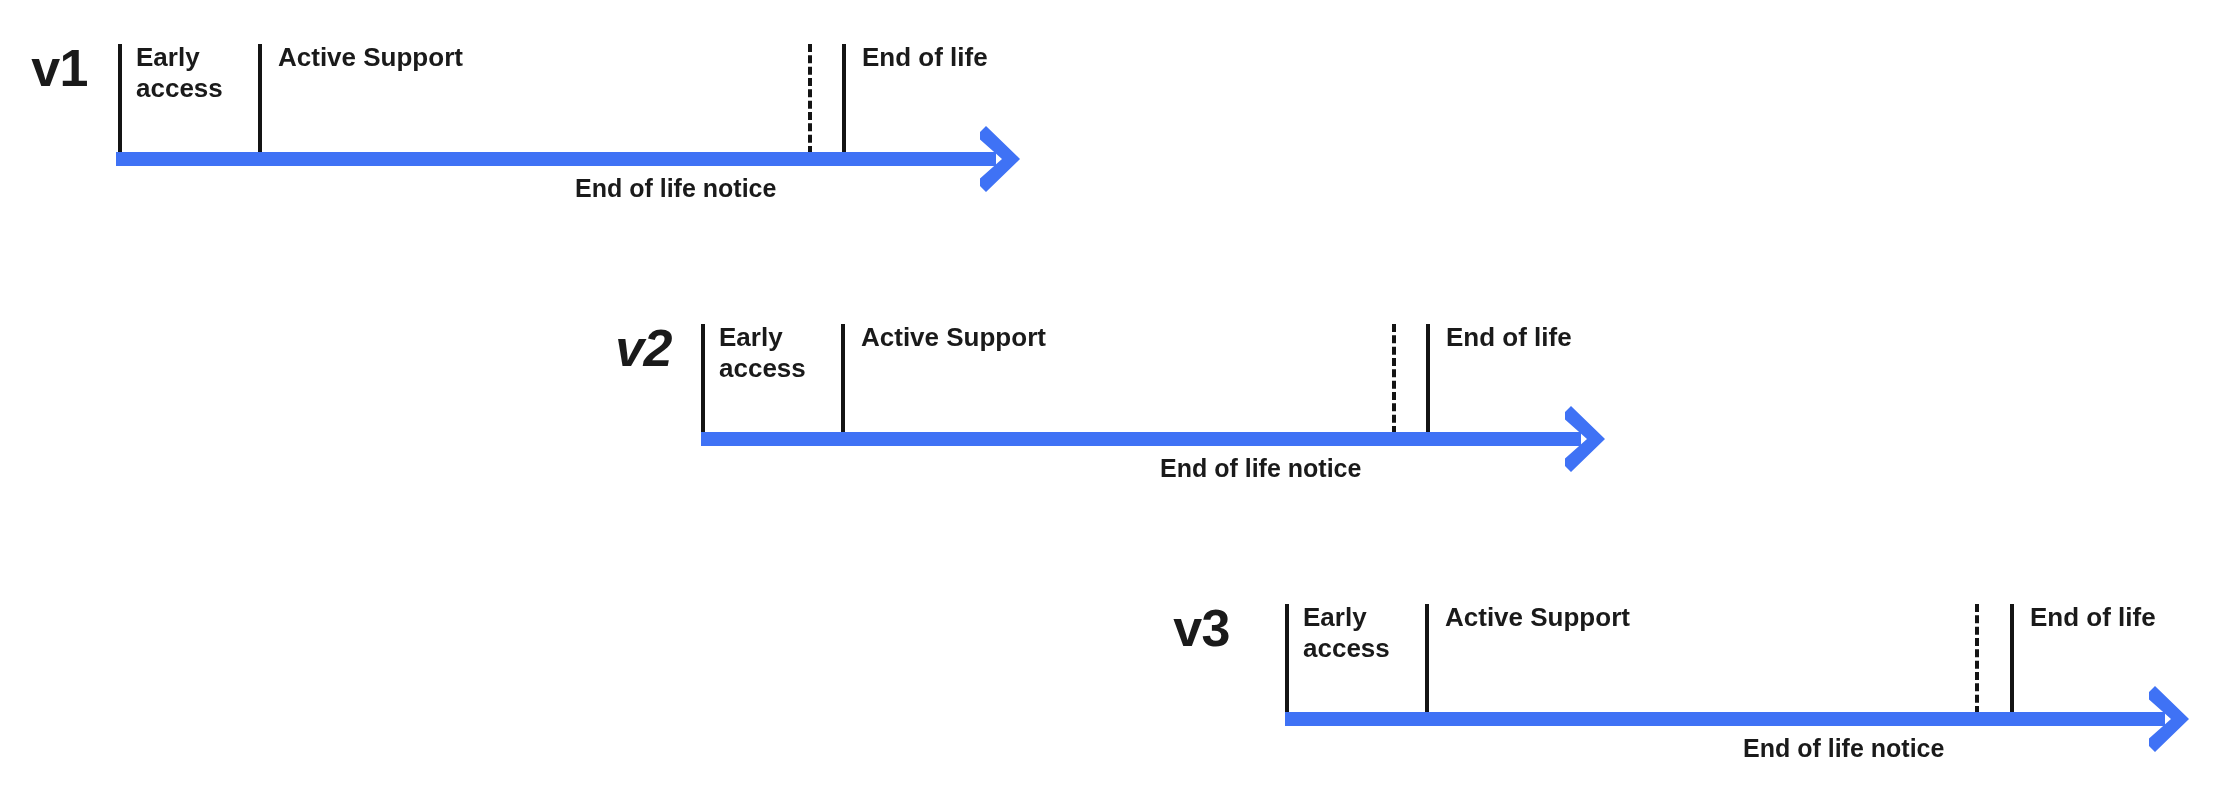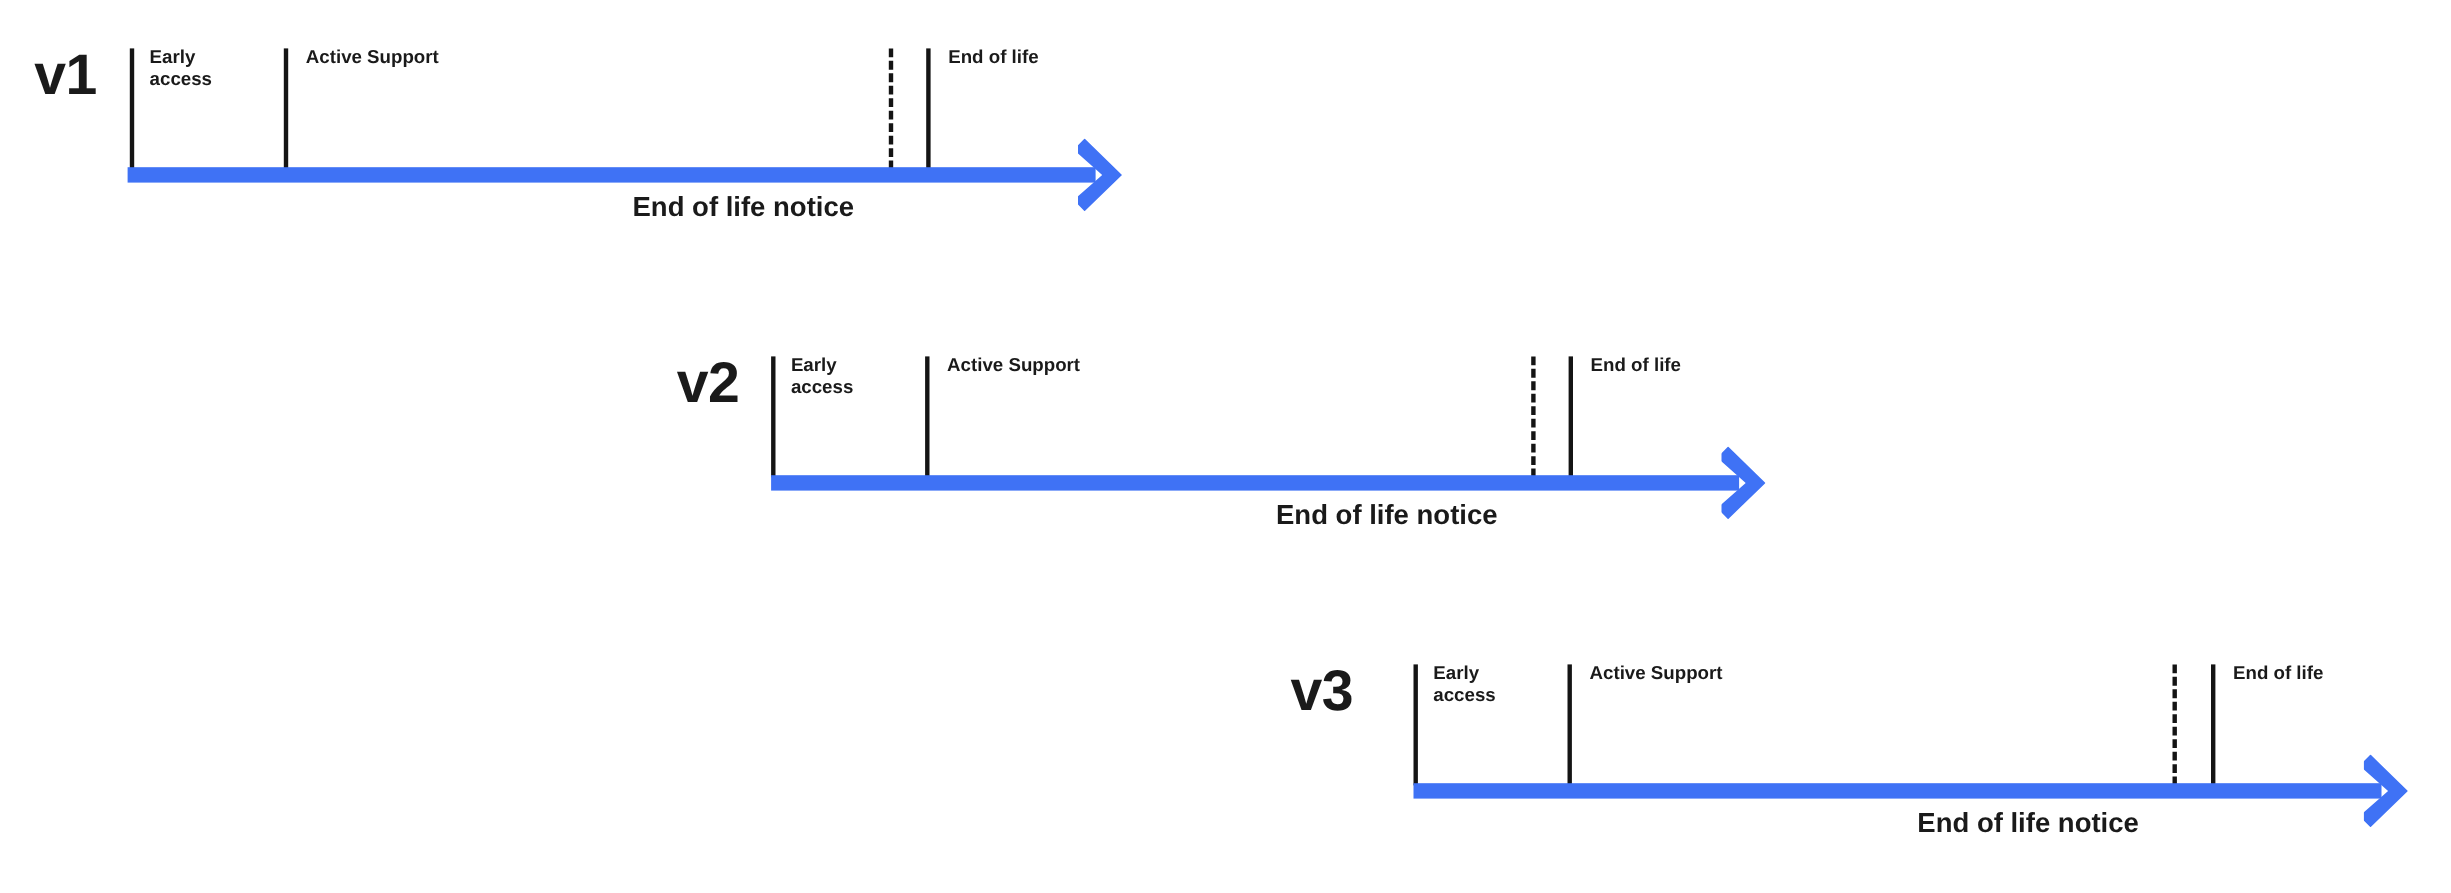--- a/index.html
+++ b/index.html
@@ -52,21 +52,21 @@
   }
   .phase-tick.dashed {
     width: 0;
     background: none;
     border-left: 4px dashed #141414;
   }
 
   
   .phase-label {
     position: absolute;
-    font-size: 17px;
+    font-size: 26px;
     font-weight: 700;
     color: #1a1a1a;
     line-height: 1.18;
     white-space: pre-line;
   }
 
   
   .timeline-bar {
     position: absolute;
     height: 14px;
@@ -105,21 +105,21 @@
       <div class="phase-label" style="left: 862px; top: 42px; color: rgb(26, 26, 26);">End of life</div>
       <div class="timeline-bar" style="left: 116px; top: 152px; width: 880px; height: 14px; background: rgb(63, 114, 245);"></div>
       <div class="timeline-arrow" style="left: 980px; top: 126px;">
         <svg width="40" height="66" viewBox="0 0 40 66">
           <path d="M6 0 L40 33 L6 66 L-4 56 L22 33 L-4 10 Z" fill="#3f72f5"></path>
         </svg>
       </div>
       <div class="bar-caption" style="left: 575px; top: 176px; color: rgb(26, 26, 26);">End of life notice</div>
     </div>
     <div class="lifecycle-row">
-      <div class="version-label" style="left: 672px; top: 348px;">v2</div>
+      <div class="version-label" style="left: 672px; top: 348px; font-style: italic;">v2</div>
       <div class="phase-tick" style="left: 701px; top: 324px; height: 110px; background: rgb(20, 20, 20);"></div>
       <div class="phase-tick" style="left: 841px; top: 324px; height: 110px; background: rgb(20, 20, 20);"></div>
       <div class="phase-tick dashed" style="left: 1392px; top: 324px; height: 110px; border-left-color: rgb(20, 20, 20);"></div>
       <div class="phase-tick" style="left: 1426px; top: 324px; height: 110px; background: rgb(20, 20, 20);"></div>
       <div class="phase-label" style="left: 719px; top: 322px; color: rgb(26, 26, 26);">Early
 access</div>
       <div class="phase-label" style="left: 861px; top: 322px; color: rgb(26, 26, 26);">Active Support</div>
       <div class="phase-label" style="left: 1446px; top: 322px; color: rgb(26, 26, 26);">End of life</div>
       <div class="timeline-bar" style="left: 701px; top: 432px; width: 880px; height: 14px; background: rgb(63, 114, 245);"></div>
       <div class="timeline-arrow" style="left: 1565px; top: 406px;">

